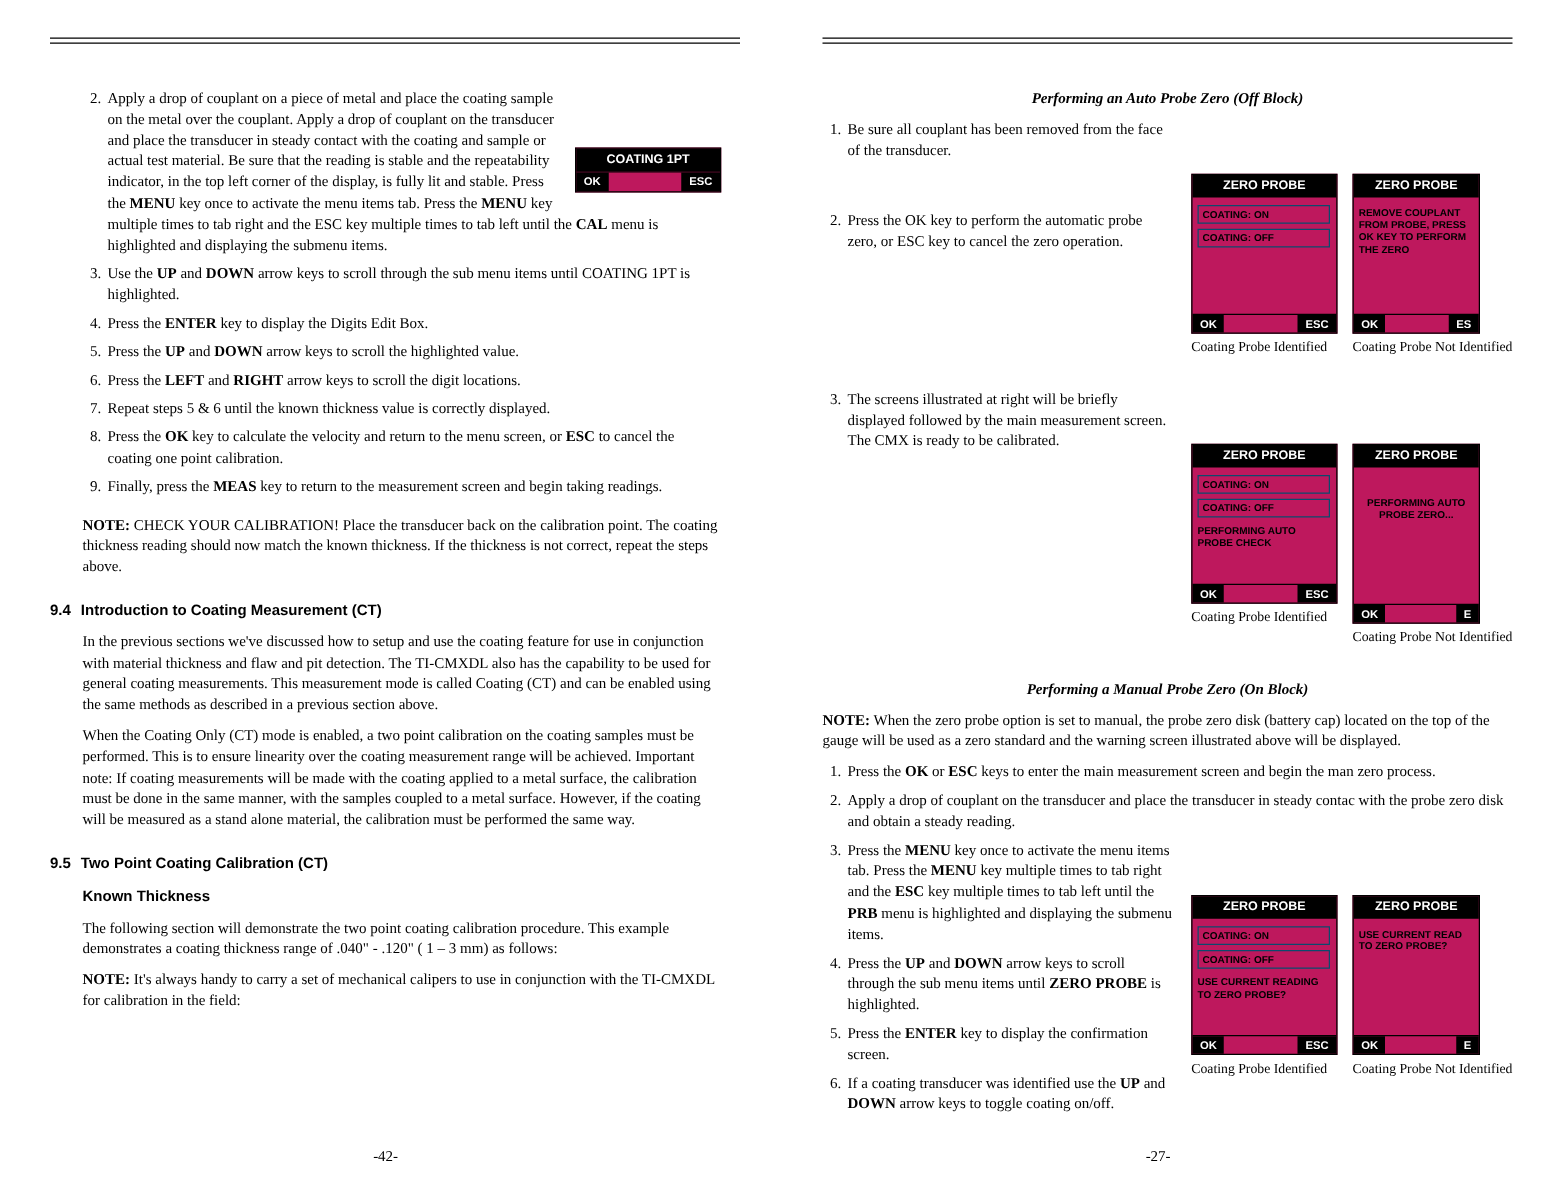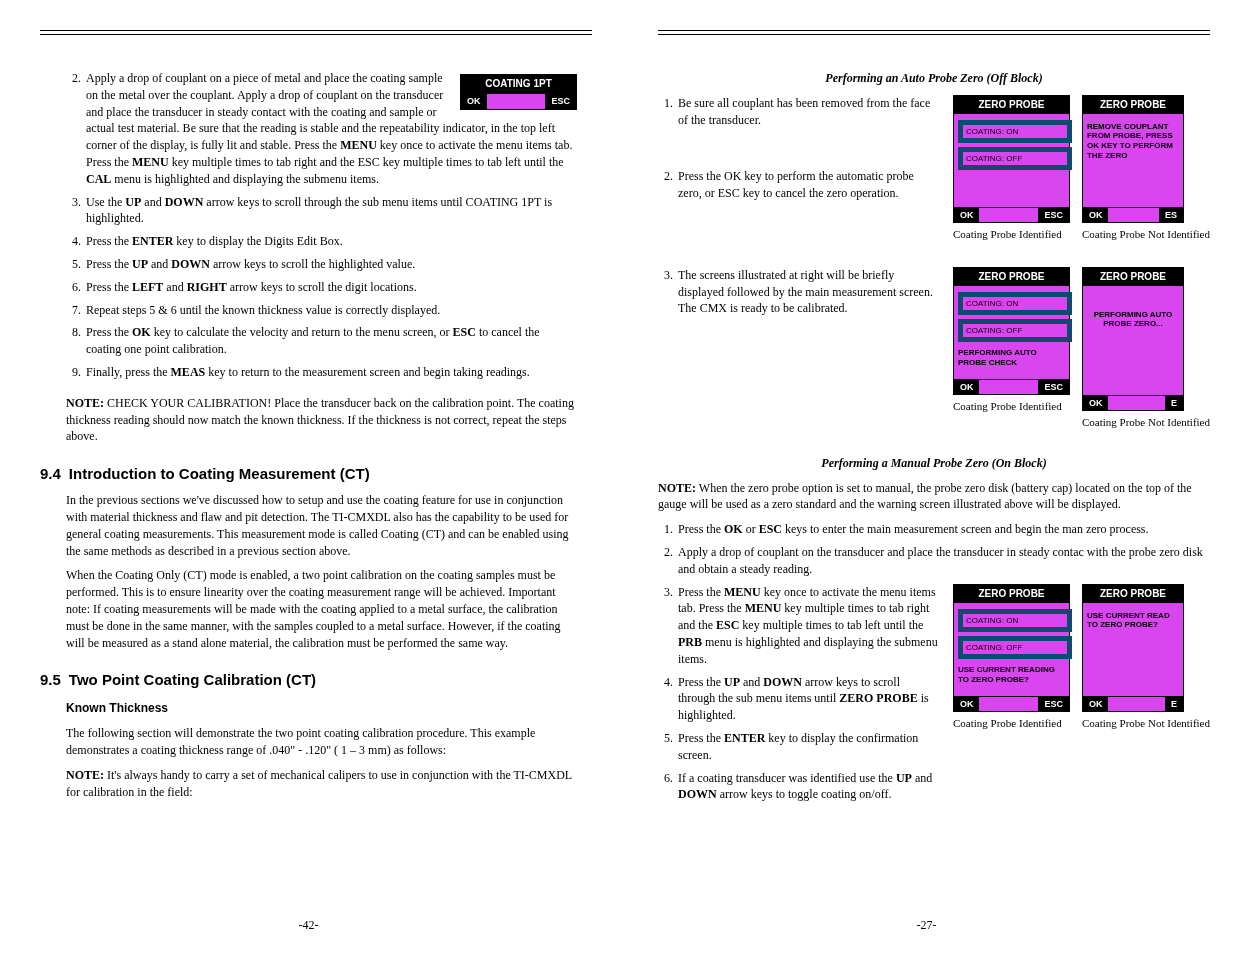--- a/index.html
+++ b/index.html
@@ -43,21 +43,21 @@
     margin: 0;
   }
   ol li {
     margin-bottom: 6px;
     padding-left: 2px;
   }
   .bold { font-weight: bold; }
   .section-title {
     font-family: Arial, sans-serif;
     font-weight: bold;
-    font-size: 15px;
+    font-size: 12px;
     margin: 18px 0 6px 0;
   }
   .subsection-title {
     font-family: Arial, sans-serif;
     font-weight: bold;
     font-size: 12px;
     margin: 10px 0 6px 0;
   }
   .section-num {
     display: inline-block;
@@ -75,23 +75,24 @@
     font-size: 12px;
     margin: 8px 0;
     text-align: center;
   }
   .device-box {
     display: inline-block;
     border: 1px solid #000;
     width: 115px;
     font-family: Arial, sans-serif;
     font-size: 9px;
-    background: #d946ef;
+    background: #be185d;
     vertical-align: top;
     margin-bottom: 2px;
+    margin-top: 44px;
   }
   .device-header {
     background: #000;
     color: #fff;
     font-weight: bold;
     text-align: center;
     padding: 2px;
     font-size: 10px;
   }
   .device-body {
@@ -104,25 +105,25 @@
     border-top: 1px solid #000;
   }
   .device-footer span {
     background: #000;
     color: #fff;
     padding: 1px 6px;
     font-size: 9px;
     font-weight: bold;
   }
   .coat-row {
-    border: 5px solid #0c4a6e;
+    border: 1px solid #0c4a6e;
     padding: 1px 3px;
     margin: 2px 0;
     font-size: 8px;
-    font-weight: normal;
+    font-weight: bold;
     display: inline-block;
     width: 92%;
   }
   .device-text {
     font-size: 8px;
     font-weight: bold;
     margin-top: 4px;
     line-height: 1.2;
   }
   .caption {

